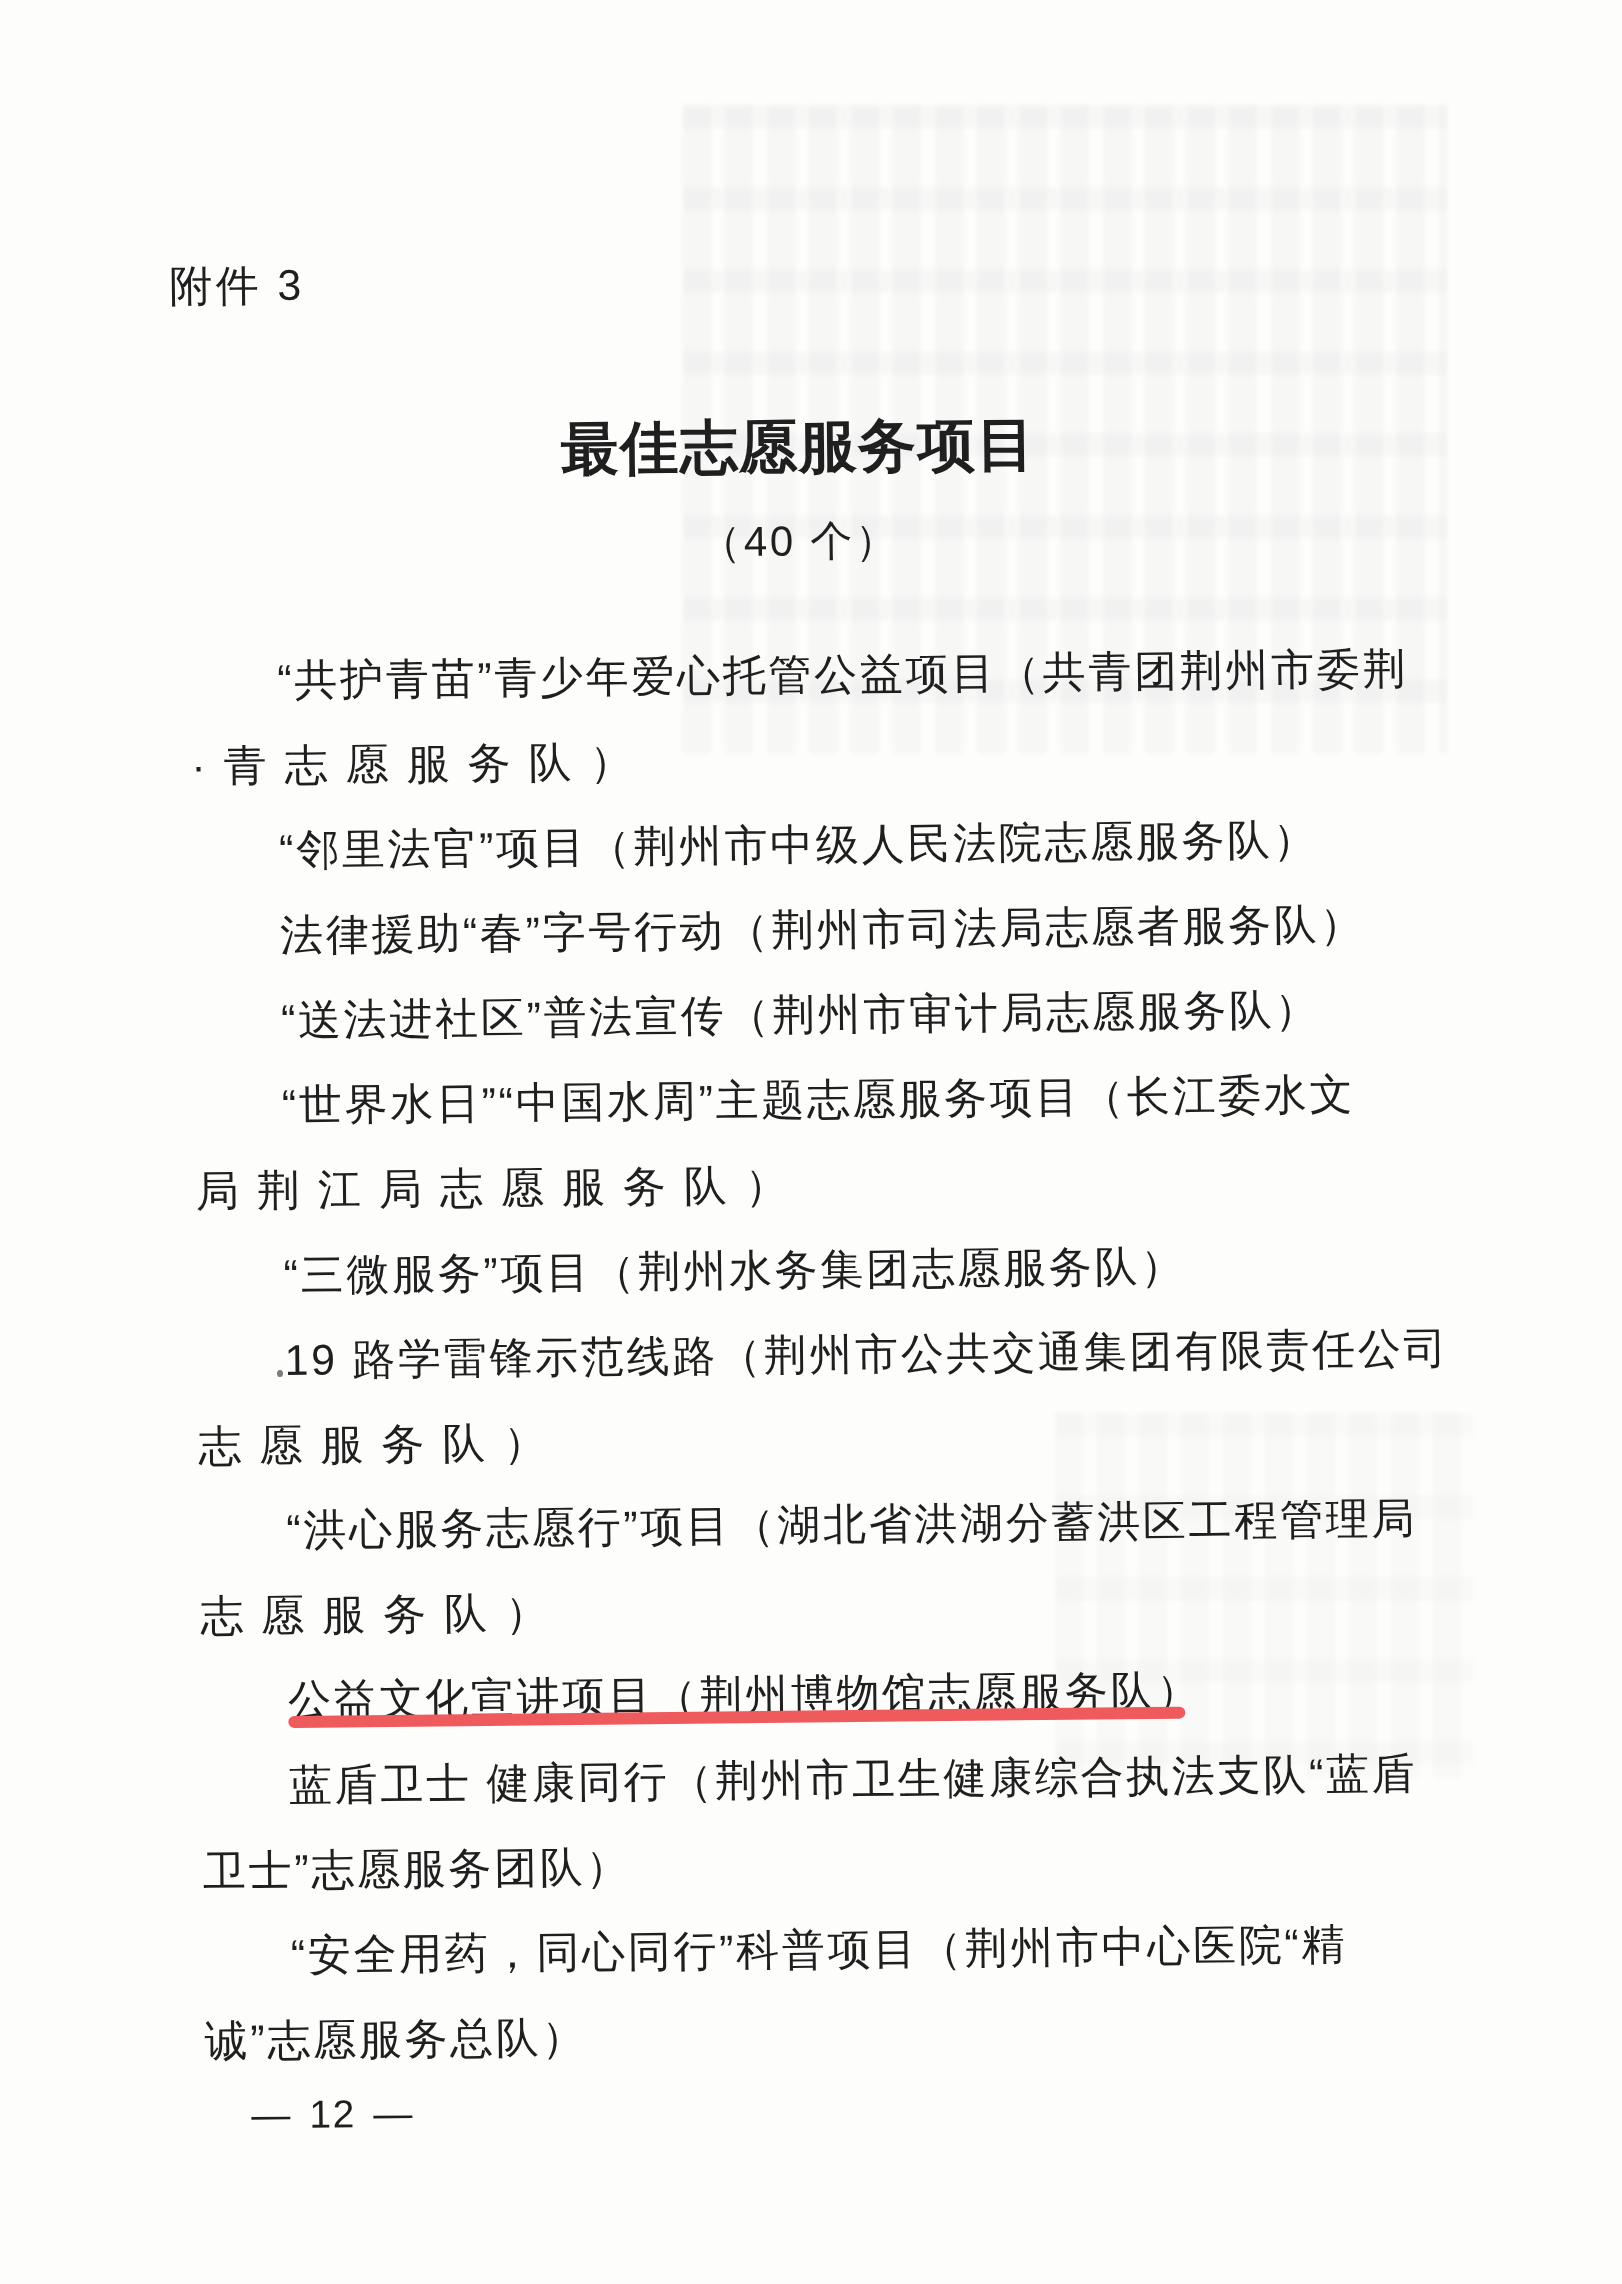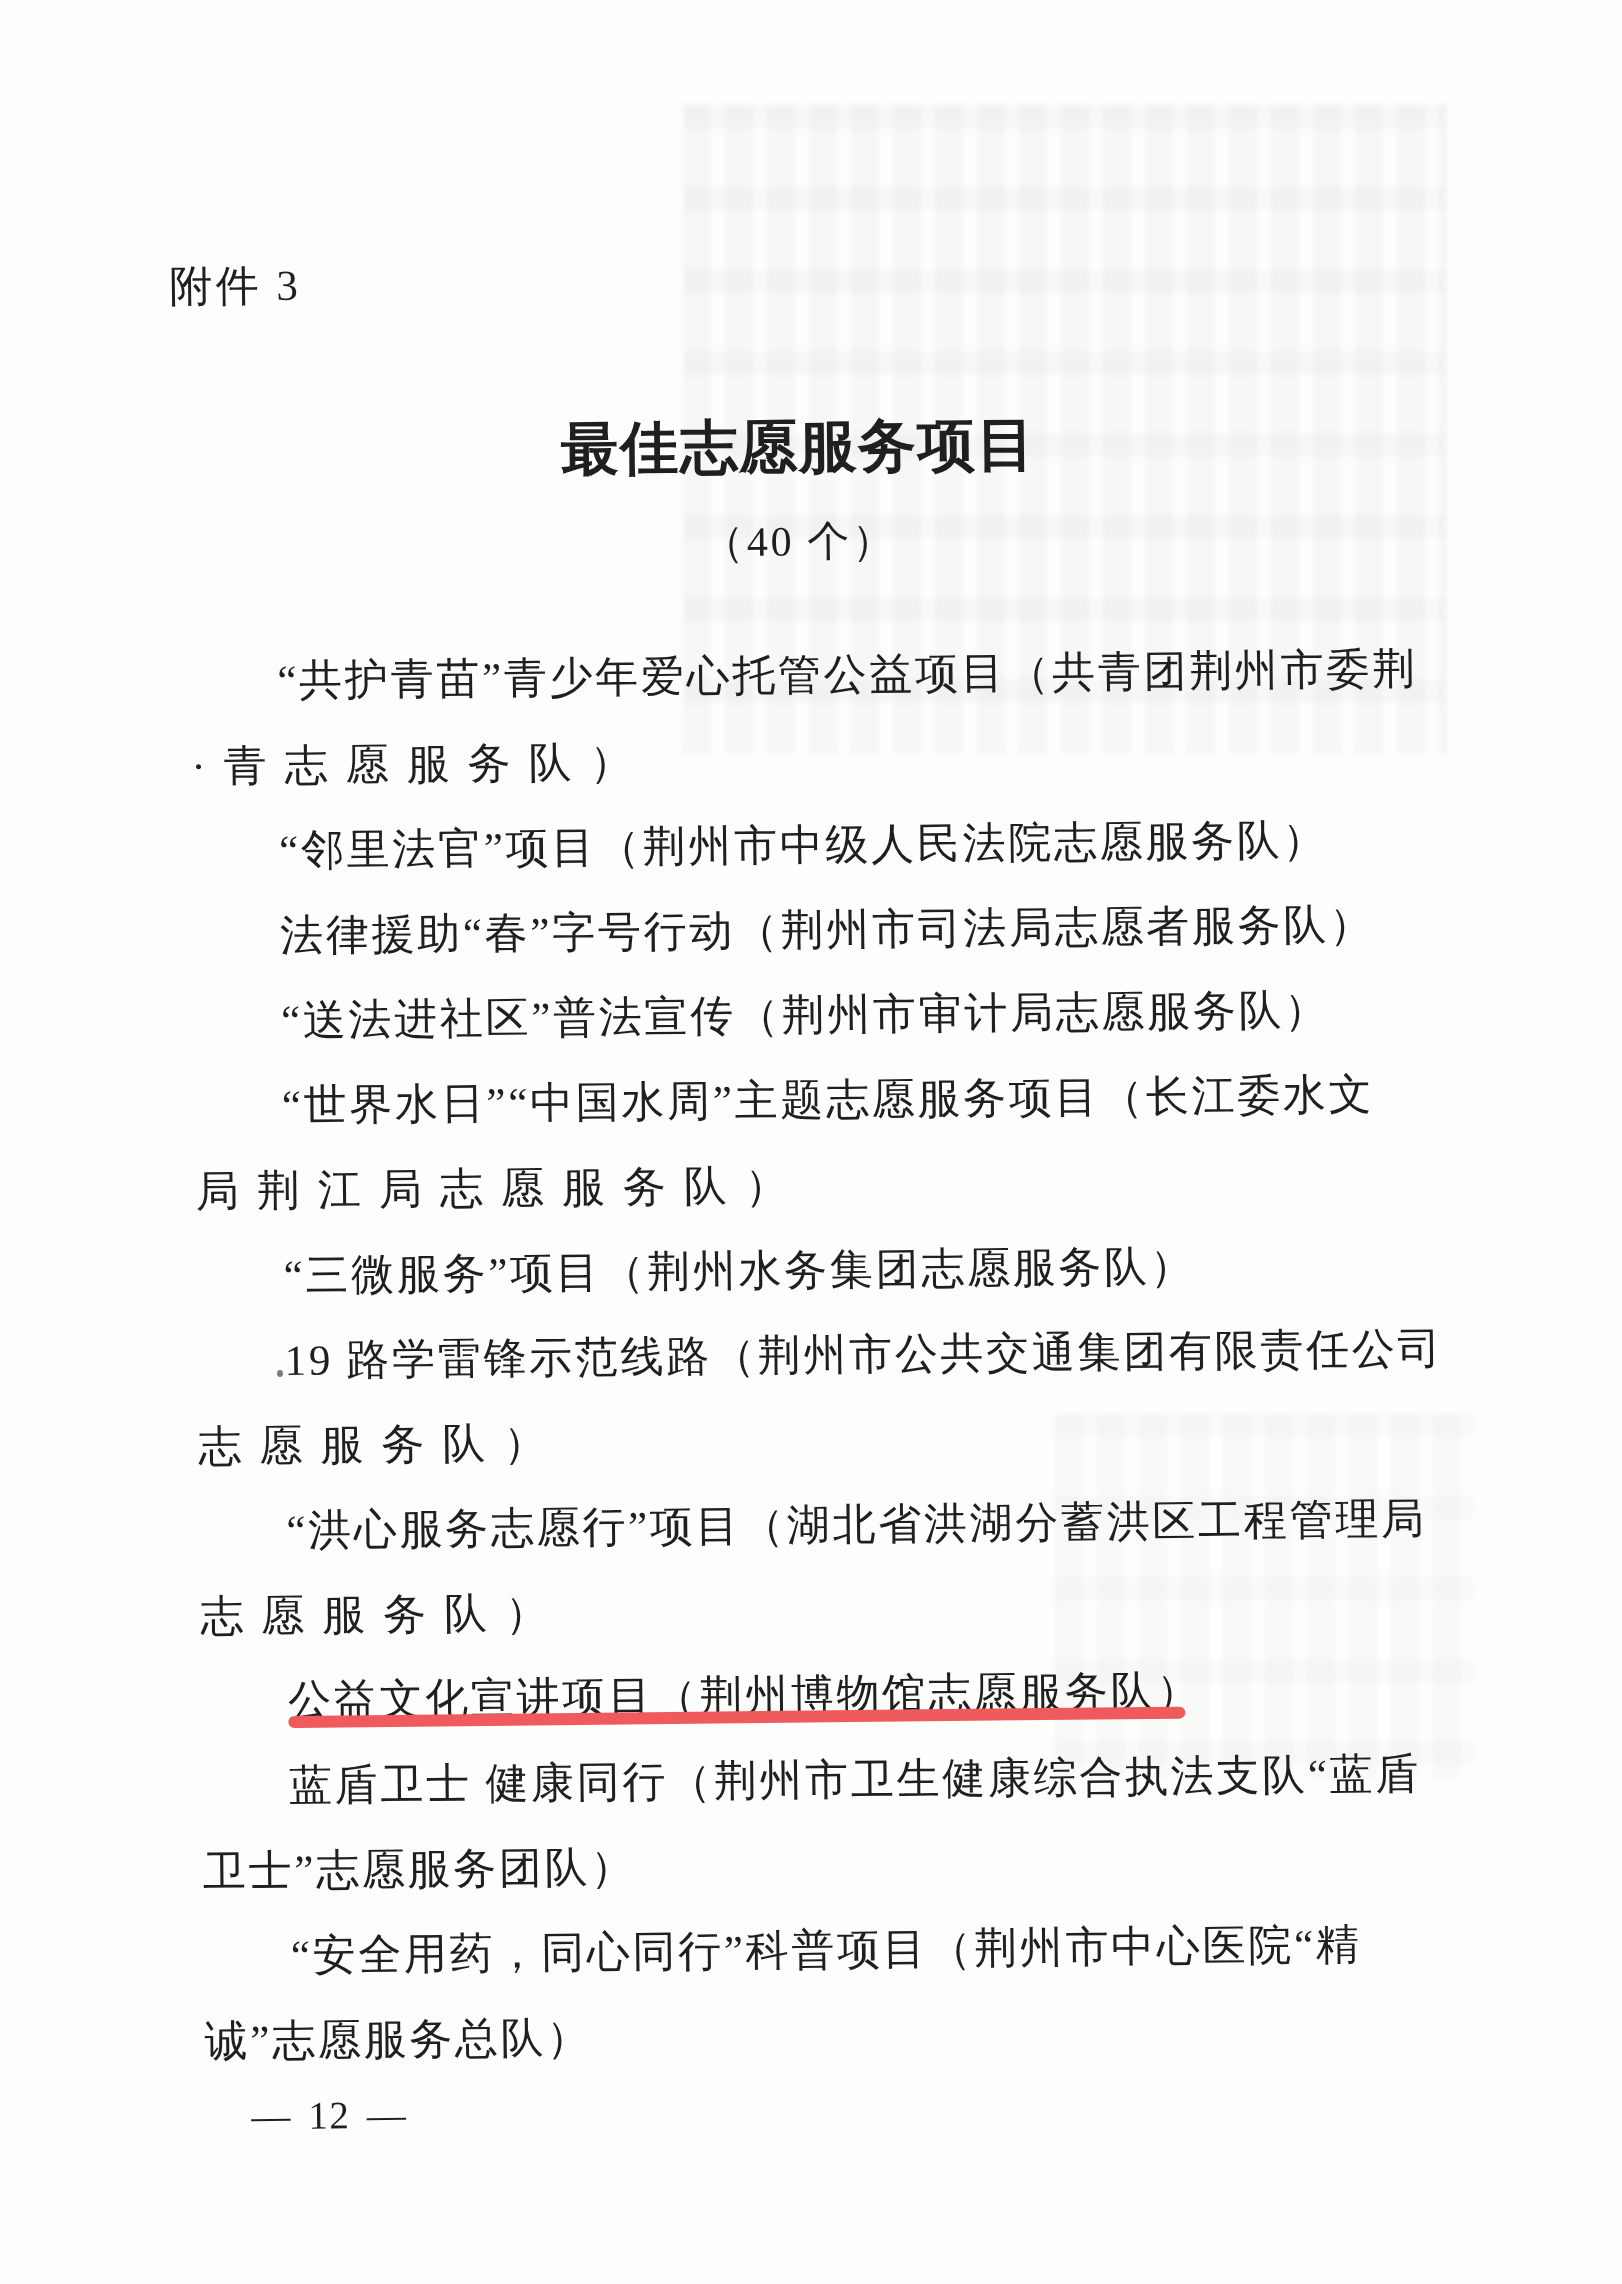--- a/index.html
+++ b/index.html
@@ -6,21 +6,21 @@
     margin: 0;
     padding: 0;
     background: #ffffff;
   }
   .sheet {
     position: relative;
     width: 1623px;
     height: 2284px;
     background: #fdfdfc;
     overflow: hidden;
-    font-family: Liberation Serif, serif;
+    font-family: Liberation Sans, sans-serif;
     color: #1f1f1f;
   }
   
   .ghost {
     position: absolute;
     opacity: 0.5;
     filter: blur(2px);
     background-image:
       repeating-linear-gradient(90deg, rgba(150,150,150,0.12) 0 28px, rgba(0,0,0,0) 28px 42px),
       repeating-linear-gradient(180deg, rgba(150,150,150,0.10) 0 24px, rgba(0,0,0,0) 24px 82px);

